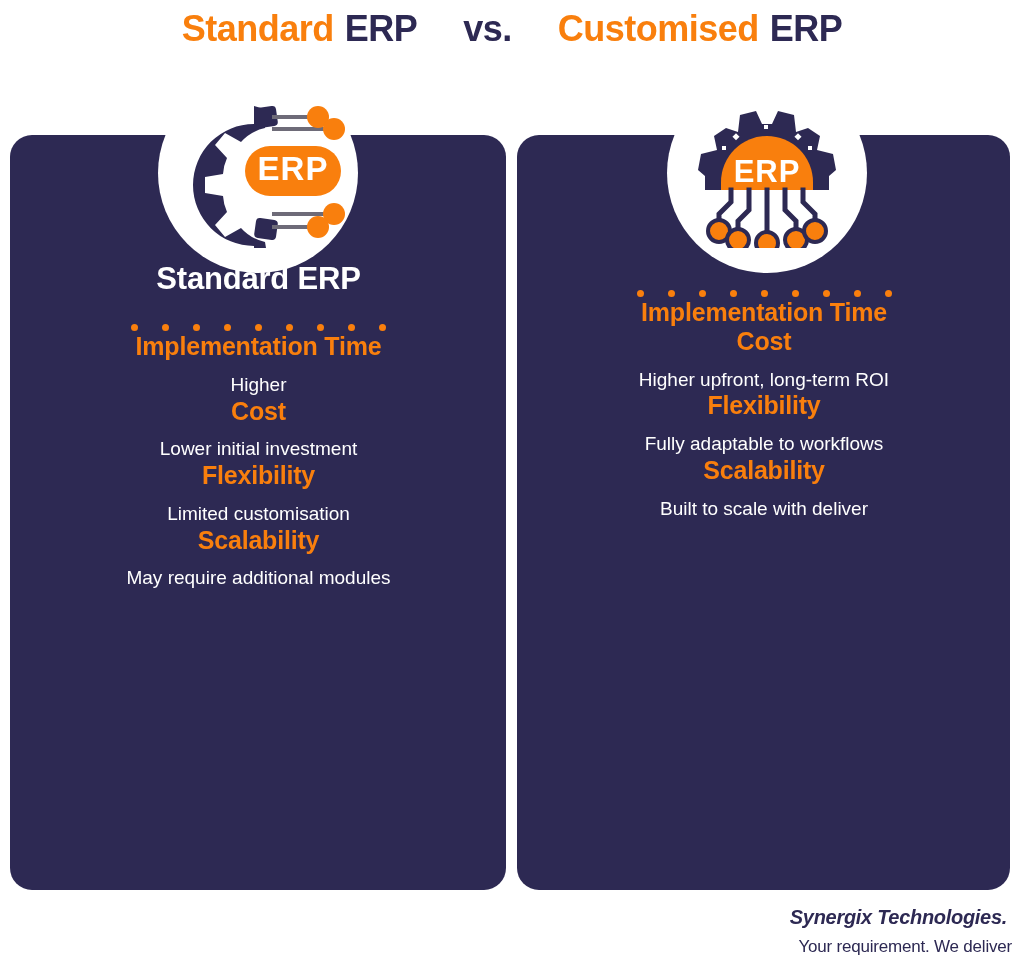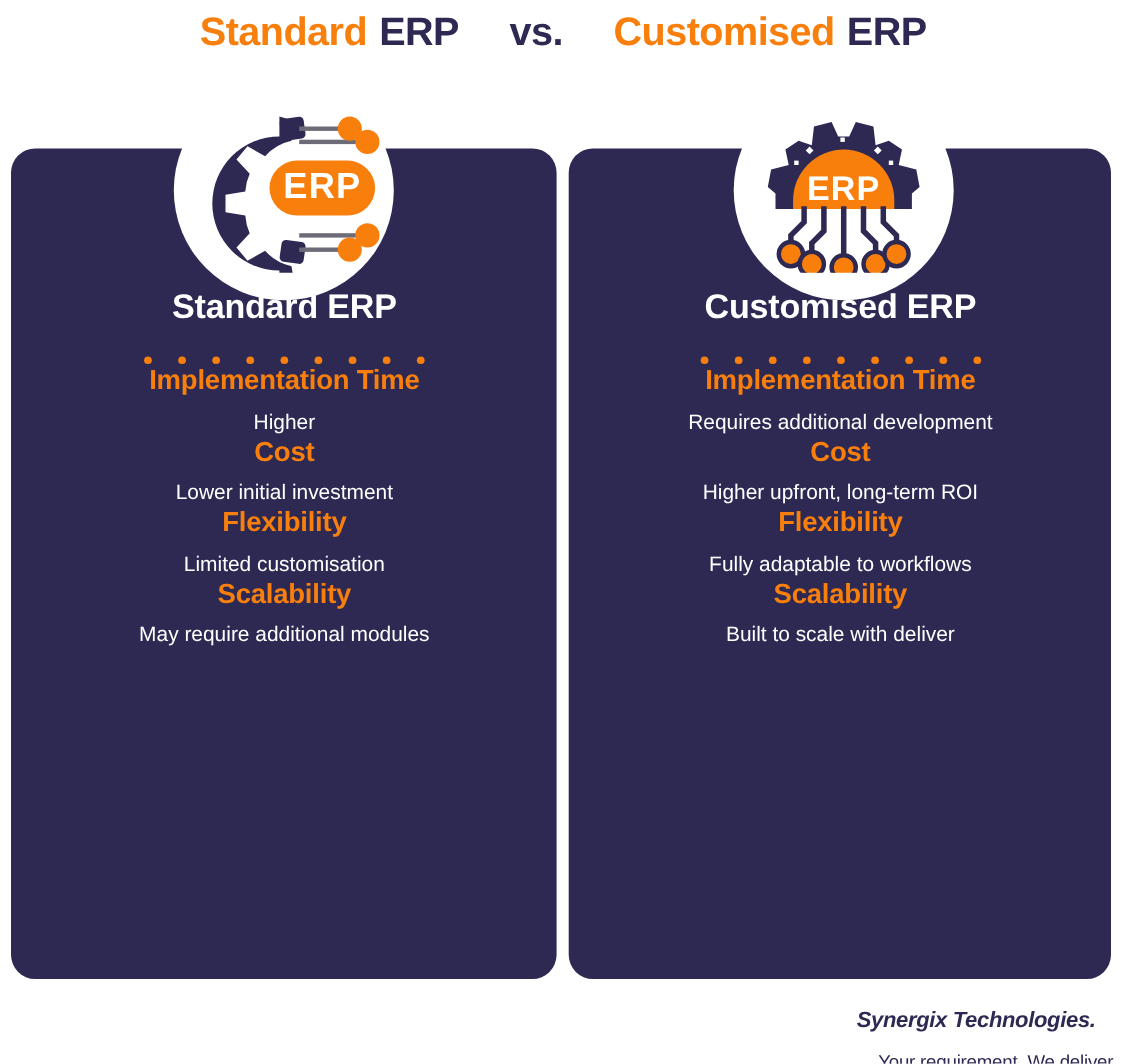--- a/index.html
+++ b/index.html
@@ -146,21 +146,21 @@
     width: 420px;
     text-align: right;
     color: #2D2953;
   }
   .footer-brand {
     font-size: 20px;
     font-weight: 700;
     font-style: italic;
     letter-spacing: -0.3px;
     line-height: 1.2;
-    margin: 16px;
+    margin: 5px;
   }
   .footer-tagline {
     font-size: 17px;
     font-weight: 400;
     letter-spacing: -0.2px;
     line-height: 1.2;
     margin: 8px 0 0 0;
   }
 </style>
 </head>
@@ -272,36 +272,34 @@
 
         <circle cx="41" cy="133" r="11" fill="#F97F0D" stroke="#2D2953" stroke-width="4"></circle>
         <circle cx="60" cy="142" r="11" fill="#F97F0D" stroke="#2D2953" stroke-width="4"></circle>
         <circle cx="89" cy="145" r="11" fill="#F97F0D" stroke="#2D2953" stroke-width="4"></circle>
         <circle cx="118" cy="142" r="11" fill="#F97F0D" stroke="#2D2953" stroke-width="4"></circle>
         <circle cx="137" cy="133" r="11" fill="#F97F0D" stroke="#2D2953" stroke-width="4"></circle>
       </svg>
     </div>
 
     <div class="card-body">
-      <h2 class="card-title">Customised ERP</h2>
       <div class="dot-divider">
         <span class="divider-dot"></span>
         <span class="divider-dot"></span>
         <span class="divider-dot"></span>
         <span class="divider-dot"></span>
         <span class="divider-dot"></span>
         <span class="divider-dot"></span>
         <span class="divider-dot"></span>
         <span class="divider-dot"></span>
         <span class="divider-dot"></span>
       </div>
 
       <div class="feature">
         <p class="feature-label">Implementation Time</p>
-        <p class="feature-value">Requires additional development</p>
       </div>
       <div class="feature">
         <p class="feature-label">Cost</p>
         <p class="feature-value">Higher upfront, long-term ROI</p>
       </div>
       <div class="feature">
         <p class="feature-label">Flexibility</p>
         <p class="feature-value">Fully adaptable to workflows</p>
       </div>
       <div class="feature">

